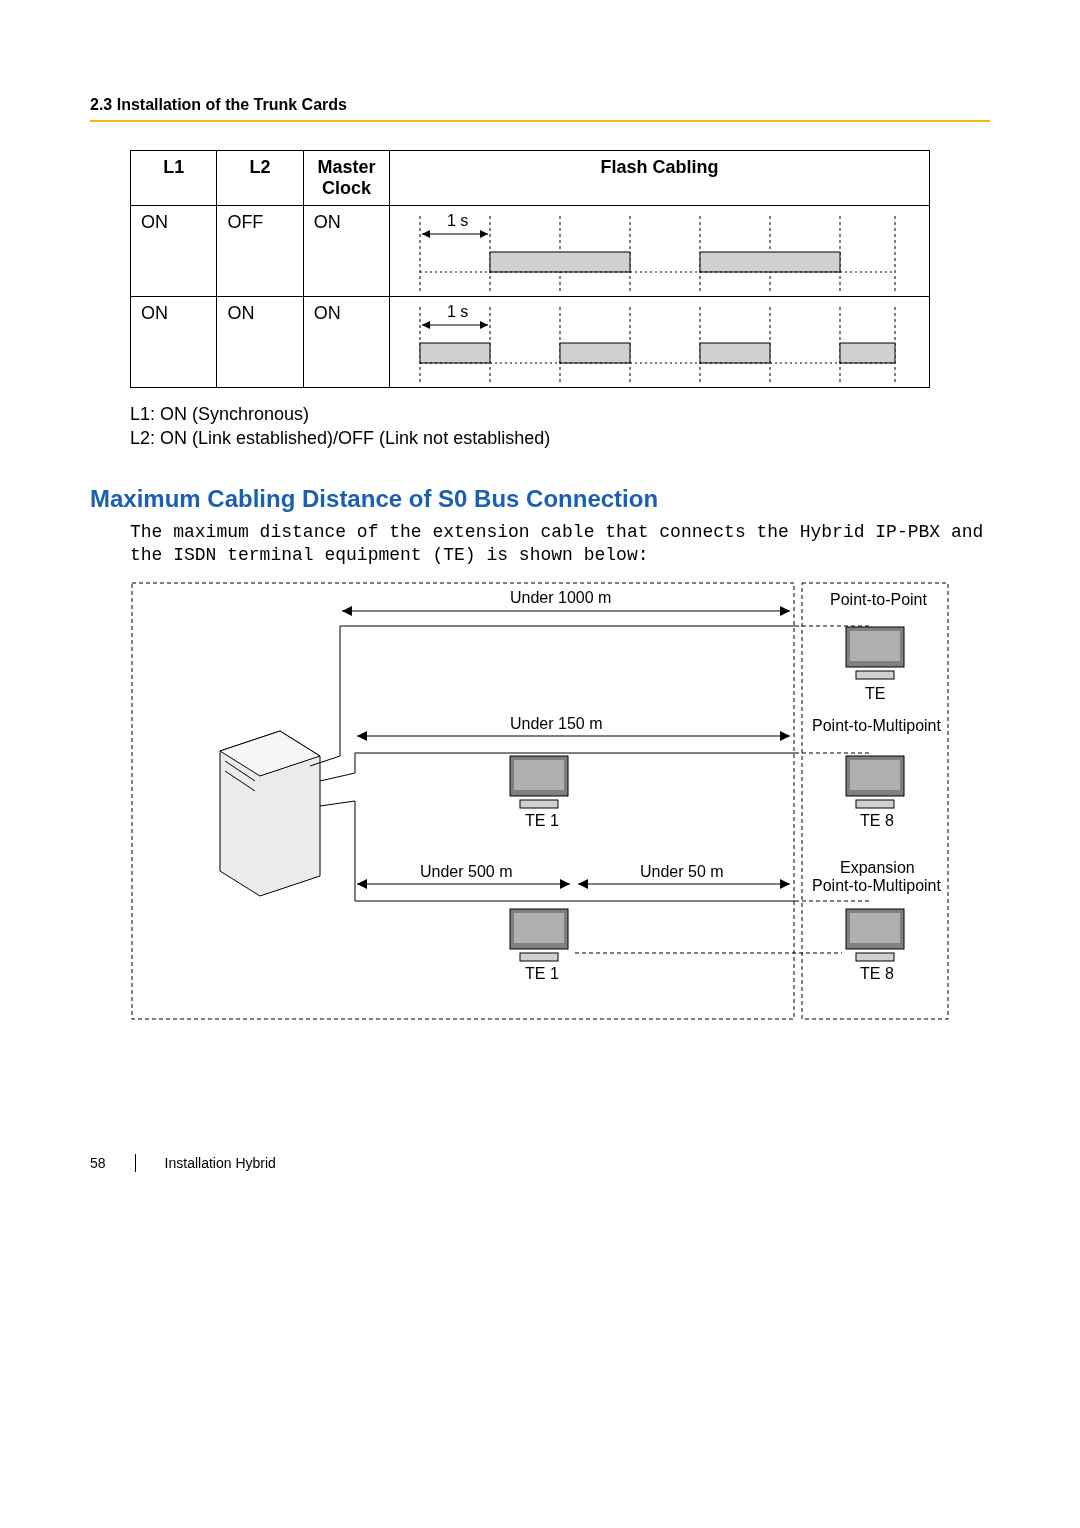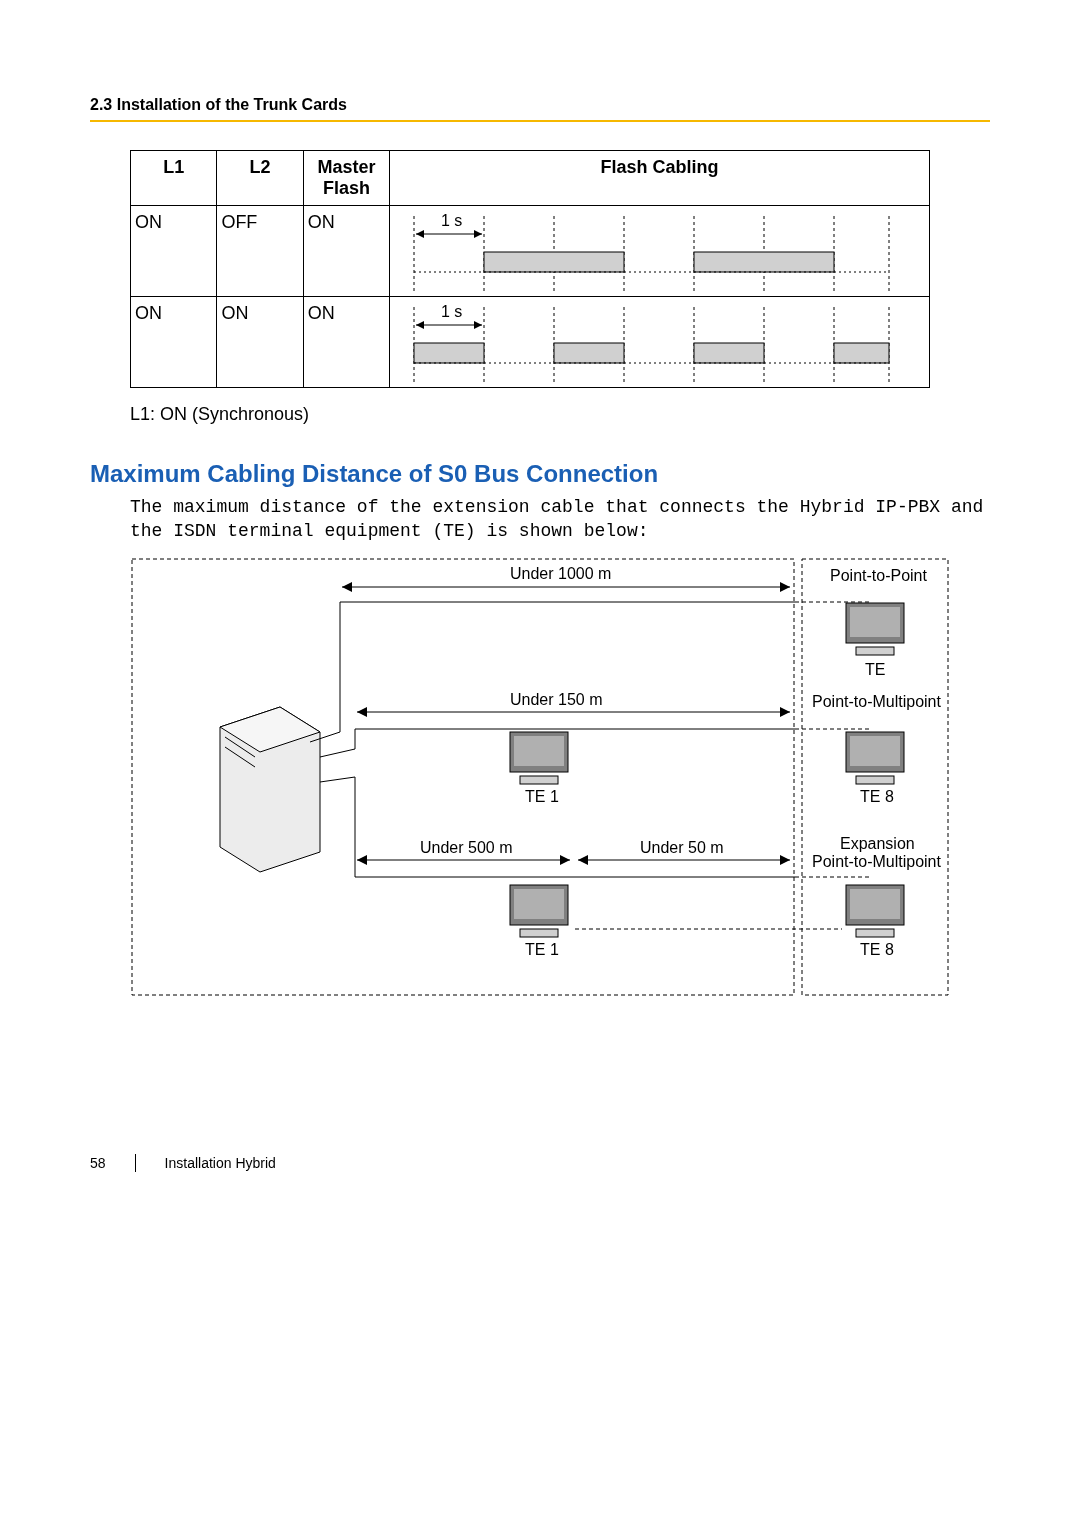--- a/index.html
+++ b/index.html
@@ -27,21 +27,21 @@
     margin-bottom: 28px;
   }
   
   table.flash {
     border-collapse: collapse;
     width: 800px;
     margin-left: 40px;
   }
   table.flash th, table.flash td {
     border: 1px solid #000;
-    padding: 6px 4px;
+    padding: 6px 10px;
     font-size: 18px;
     vertical-align: top;
   }
   table.flash th {
     font-weight: bold;
     text-align: center;
   }
   table.flash td.cell-l1, table.flash td.cell-l2, table.flash td.cell-mc {
     width: 80px;
   }
@@ -101,21 +101,21 @@
 <div class="page">
 
   <div class="section-hdr">2.3 Installation of the Trunk Cards</div>
   <div class="rule"></div>
 
   <table class="flash">
     <thead>
       <tr>
         <th>L1</th>
         <th>L2</th>
-        <th>Master Flash</th>
+        <th>Master Clock</th>
         <th style="width:500px">Flash Cabling</th>
       </tr>
     </thead>
     <tbody>
       <tr>
         <td class="cell-l1">ON</td>
         <td class="cell-l2">OFF</td>
         <td class="cell-mc">ON</td>
         <td class="pattern">
           <div class="pattern-wrap">
@@ -174,20 +174,21 @@
               <line x1="20" y1="60" x2="495" y2="60" stroke="#000" stroke-width="1" stroke-dasharray="2 3"></line>
             </svg>
           </div>
         </td>
       </tr>
     </tbody>
   </table>
 
   <div class="notes">
     <div>L1: ON (Synchronous)</div>
+    <div>L2: ON (Link established)/OFF (Link not established)</div>
   </div>
 
   <div class="h-blue">Maximum Cabling Distance of S0 Bus Connection</div>
   <div class="bodytext">The maximum distance of the extension cable that connects the Hybrid IP-PBX and the ISDN terminal equipment (TE) is shown below:</div>
 
   <div class="diagram">
     <svg width="820" height="440" viewBox="0 0 820 440">
 
       <rect x="2" y="2" width="662" height="436" fill="none" stroke="#000" stroke-width="1" stroke-dasharray="4 3"></rect>
       <rect x="672" y="2" width="146" height="436" fill="none" stroke="#000" stroke-width="1" stroke-dasharray="4 3"></rect>

